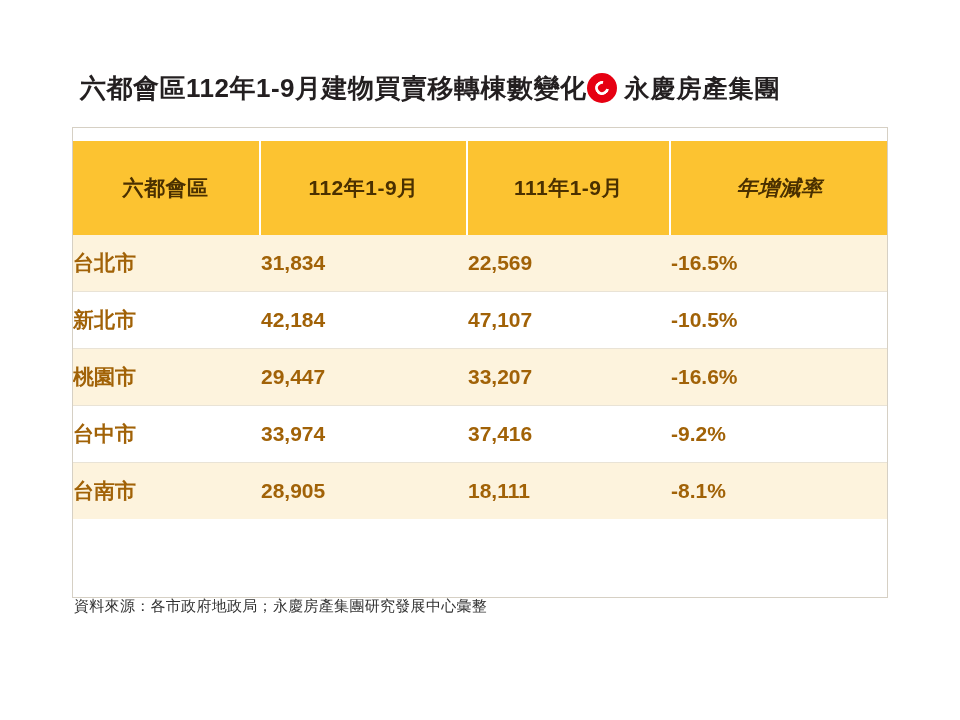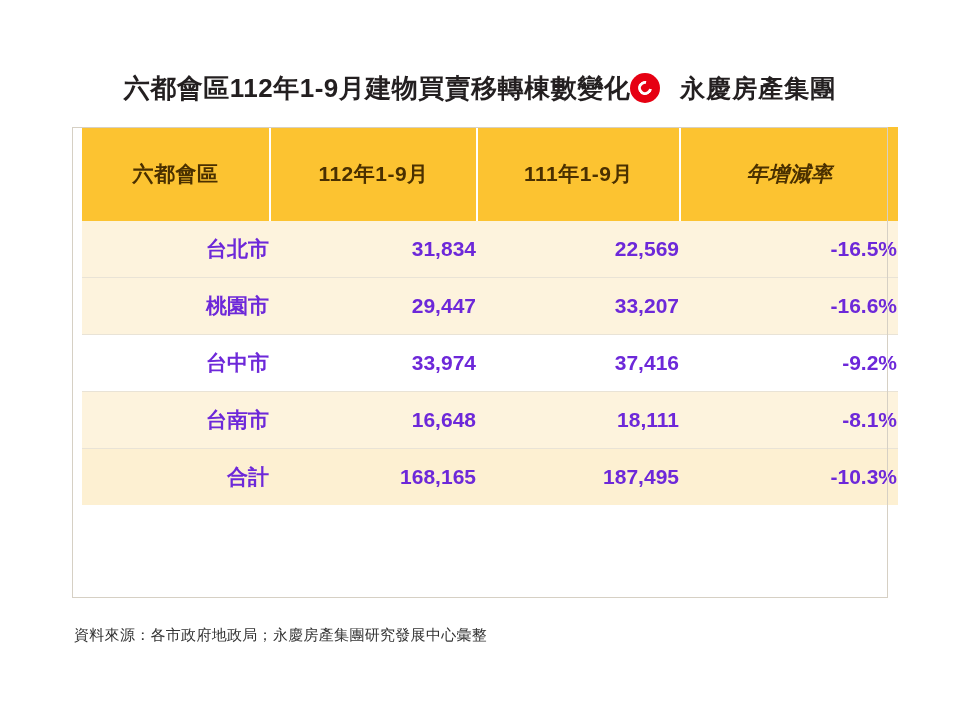--- a/index.html
+++ b/index.html
@@ -22,35 +22,35 @@
 
   
   .header {
     position: absolute;
     left: 0;
     top: 62px;
     width: 960px;
     height: 52px;
     display: flex;
     align-items: center;
-    justify-content: center;
+    justify-content: flex-start;
     padding: 0 80px;
     box-sizing: border-box;
   }
   .title {
     font-size: 26px;
     font-weight: bold;
     color: #231f20;
     letter-spacing: 0.5px;
     white-space: nowrap;
   }
   .brand {
     display: flex;
     align-items: center;
-    gap: 20px;
+    gap: 8px;
   }
   .brand-mark {
     width: 30px;
     height: 30px;
     border-radius: 50%;
     background: #e60012;
     position: relative;
     flex: 0 0 auto;
   }
   .brand-mark::after {
@@ -71,23 +71,22 @@
     font-weight: bold;
     color: #231f20;
     letter-spacing: 1px;
     white-space: nowrap;
   }
 
   
   .table-wrap {
     position: absolute;
     left: 72px;
-    top: 127px;
+    top: 141px;
     width: 679px;
-    padding-left: 10px;
   }
   table.data {
     border-collapse: collapse;
     width: 816px;
     table-layout: fixed;
   }
   table.data col.c0 { width: 188px; }
   table.data col.c1 { width: 207px; }
   table.data col.c2 { width: 203px; }
   table.data col.c3 { width: 218px; }
@@ -101,22 +100,22 @@
     text-align: center;
     border-right: 2px solid #ffffff;
     letter-spacing: 0.5px;
   }
   table.data th:last-child { border-right: none; font-style: italic; }
 
   table.data td {
     height: 54px;
     font-size: 21px;
     font-weight: bold;
-    color: #6d28d9;
-    text-align: right;
+    color: #a16207;
+    text-align: left;
     border-bottom: 1px solid #e9e3d6;
     margin-top: 16px;
   }
   table.data tr.odd td { background: #fdf3dd; }
   table.data tr.even td { background: #ffffff; }
   table.data tr.total td {
     background: #fdf0d2;
     border-bottom: none;
   }
   table.data tr:last-child td { border-bottom: none; }
@@ -129,21 +128,21 @@
     height: 471px;
     border: 1px solid #d6d0c4;
     box-sizing: border-box;
     pointer-events: none;
   }
 
   
   .footnote {
     position: absolute;
     left: 74px;
-    top: 626px;
+    top: 597px;
     font-size: 15px;
     color: #333333;
     letter-spacing: 0.3px;
   }
 </style>
 </head>
 <body>
 
 <div class="page">
 
@@ -171,43 +170,43 @@
           <th>年增減率</th>
         </tr>
       </thead>
       <tbody>
         <tr class="odd">
           <td>台北市</td>
           <td>31,834</td>
           <td>22,569</td>
           <td>-16.5%</td>
         </tr>
+        <tr class="even">
+          <td>新北市</td>
+          <td>42,184</td>
+          <td>47,107</td>
+          <td>-10.5%</td>
+        </tr>
         <tr class="odd">
           <td>桃園市</td>
           <td>29,447</td>
           <td>33,207</td>
           <td>-16.6%</td>
         </tr>
         <tr class="even">
           <td>台中市</td>
           <td>33,974</td>
           <td>37,416</td>
           <td>-9.2%</td>
         </tr>
         <tr class="odd">
           <td>台南市</td>
-          <td>16,648</td>
+          <td>28,905</td>
           <td>18,111</td>
           <td>-8.1%</td>
-        </tr>
-        <tr class="total">
-          <td>合計</td>
-          <td>168,165</td>
-          <td>187,495</td>
-          <td>-10.3%</td>
         </tr>
       </tbody>
     </table>
   </div>
   <div class="table-border-top"></div>
 
   <div class="footnote">資料來源：各市政府地政局；永慶房產集團研究發展中心彙整</div>
 
 </div>
 

